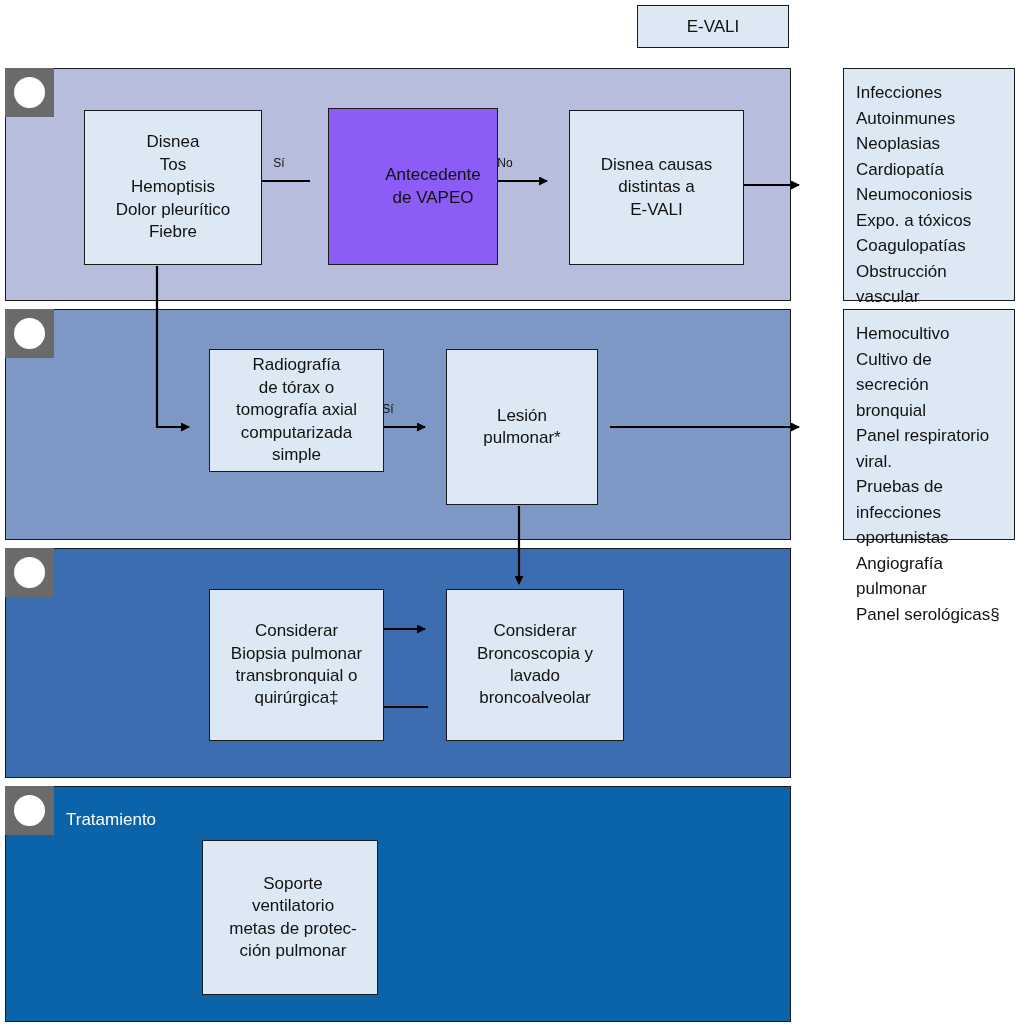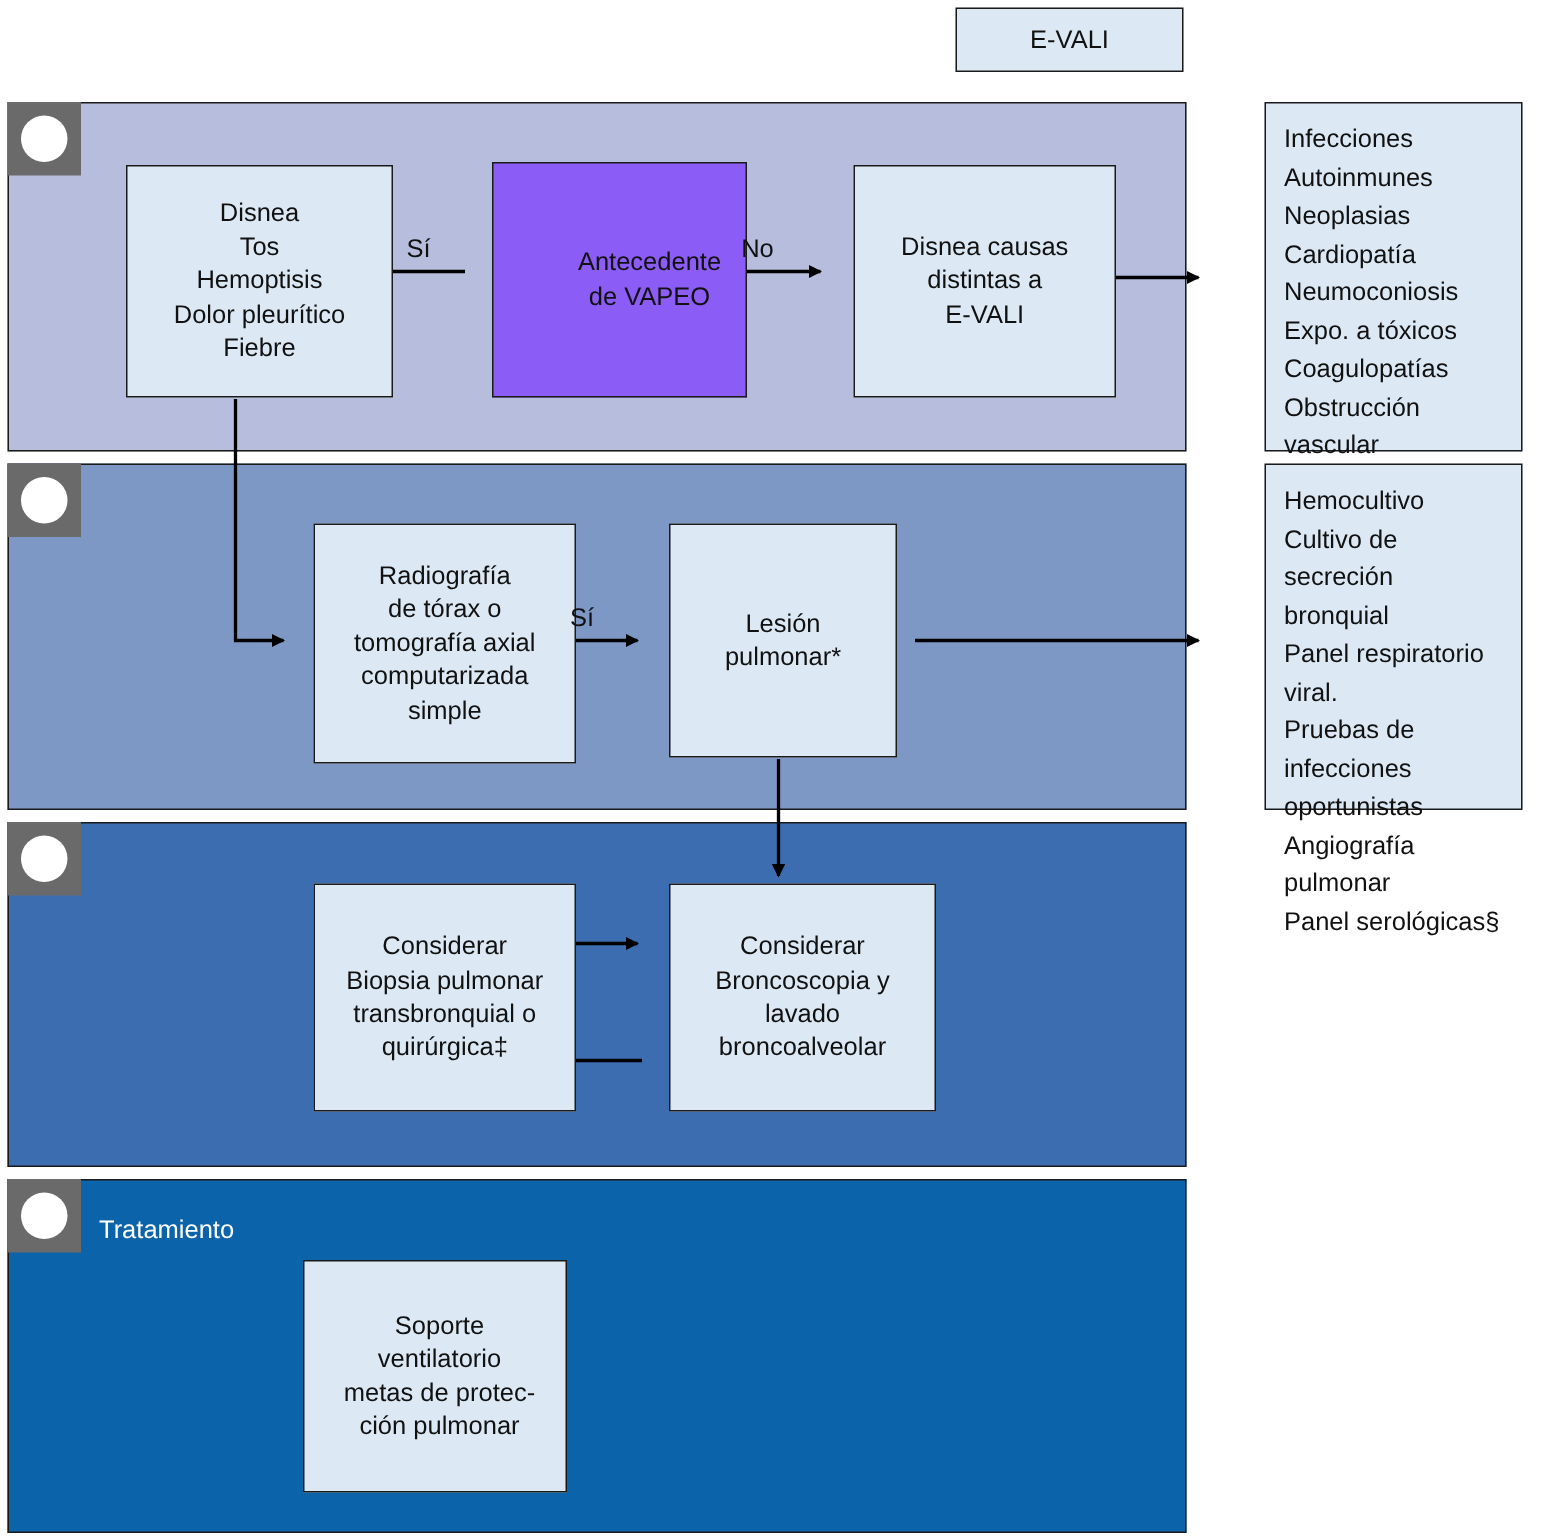--- a/index.html
+++ b/index.html
@@ -68,21 +68,21 @@
     font-size: 17px;
     line-height: 1.32;
     white-space: pre-line;
     padding: 4px;
     z-index: 6;
     margin-left: 16px;
   }
   #box-symptoms     { left: 68px;  top: 110px; width: 178px; height: 155px; }
   #box-antecedente  { left: 312px; top: 108px; width: 170px; height: 157px; }
   #box-buscar       { left: 553px; top: 110px; width: 175px; height: 155px; }
-  #box-radiografia  { left: 193px; top: 349px; width: 175px; height: 160px; }
+  #box-radiografia  { left: 193px; top: 349px; width: 175px; height: 123px; }
   #box-lesion       { left: 430px; top: 349px; width: 152px; height: 156px; }
   #box-biopsia      { left: 193px; top: 589px; width: 175px; height: 152px; }
   #box-broncoscopia { left: 430px; top: 589px; width: 178px; height: 152px; }
   #box-soporte      { left: 186px; top: 840px; width: 176px; height: 155px; }
   #box-inmuno       { left: 430px; top: 840px; width: 176px; height: 155px; }
 
   
   .side-box {
     position: absolute;
     left: 809px;
@@ -97,21 +97,21 @@
     margin-left: 34px;
   }
   #side1 { top: 68px;  height: 233px; }
   #side2 { top: 309px; height: 231px; }
 
   
   .arrow-label {
     position: absolute;
     width: 40px;
     text-align: center;
-    font-size: 17px;
+    font-size: 12px;
     z-index: 7;
   }
   #label-si-1 { left: 259px; top: 156px; }
   #label-no-1 { left: 485px; top: 156px; }
   #label-si-2 { left: 368px; top: 402px; }
 
   .treatment-label {
     position: absolute;
     left: 66px; top: 810px;
     color: #ffffff;

